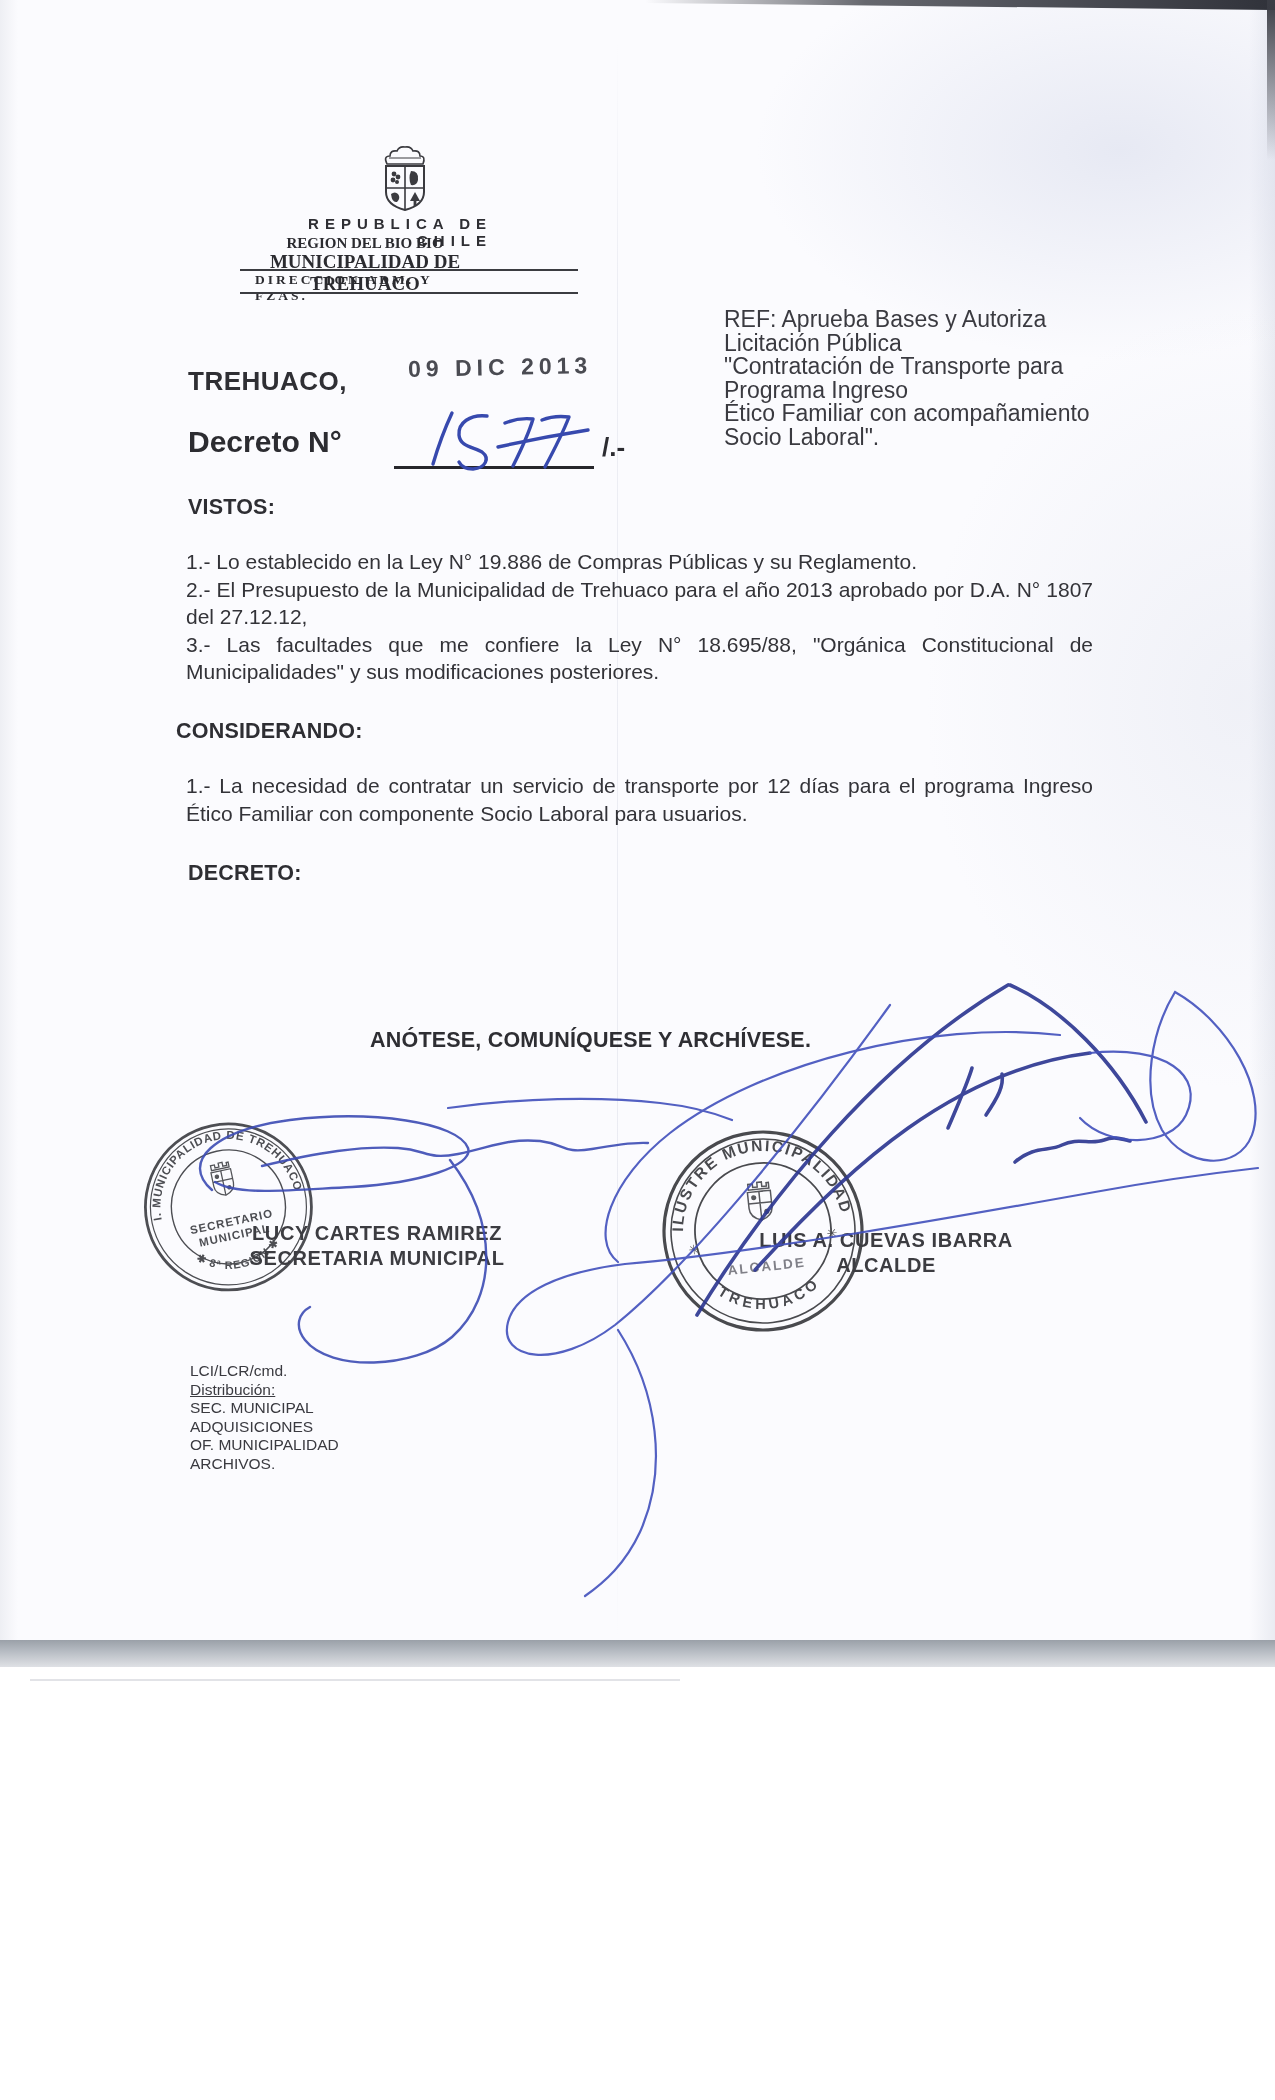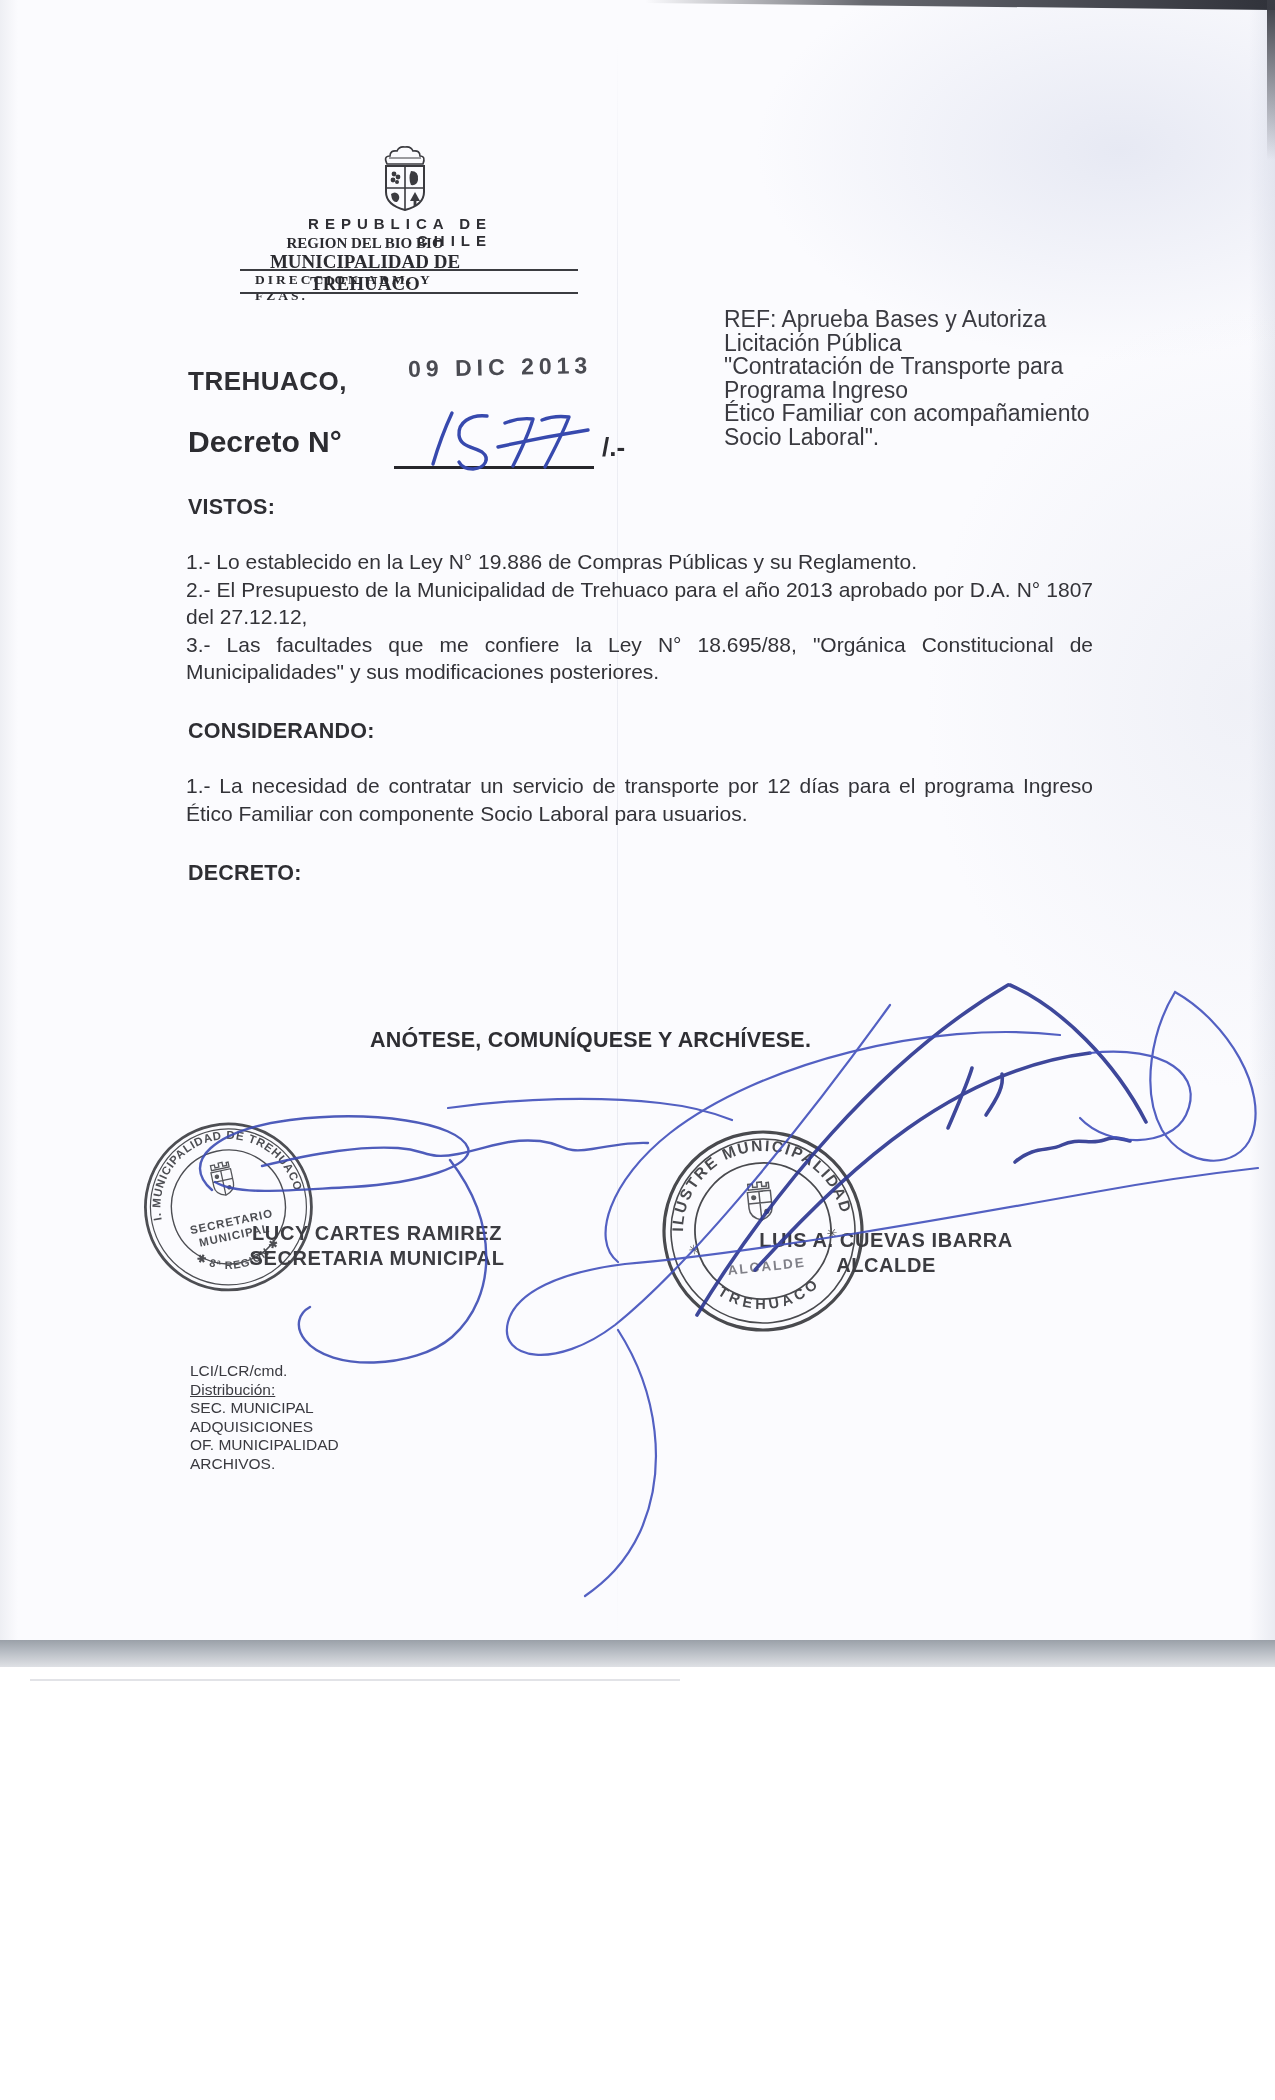--- a/index.html
+++ b/index.html
@@ -43,21 +43,21 @@
      transform:rotate(-1.2deg);}
   .decree-label{left:188px;top:425px;font-size:30px;font-weight:bold;color:#2c2c31;}
   .decree-underline{left:394px;top:466px;width:200px;height:3px;background:#26262b;}
   .decree-suffix{left:602px;top:432px;font-size:26px;font-weight:bold;color:#2c2c31;}
 
   .h-bold{font-size:21.5px;font-weight:bold;color:#2e2e33;letter-spacing:0.2px;}
   .vistos-h{left:188px;top:495px;}
   .body-col{left:186px;width:907px;font-size:21px;line-height:27.5px;color:#333338;text-align:justify;}
   .body-col p{margin:0;}
   .vistos-body{top:548px;}
-  .considerando-h{left:188px;top:719px;}
+  .considerando-h{left:176px;top:719px;}
   .considerando-body{top:772px;}
   .decreto-h{left:188px;top:861px;}
   .decreto-body{top:914px;}
   .bold-inline{font-weight:bold;color:#2e2e33;}
   .closing{left:370px;top:1028px;font-size:21.5px;font-weight:bold;color:#2e2e33;letter-spacing:0.2px;}
 
   .sig-block{text-align:center;font-weight:bold;color:#3c3c41;}
   .sig-left{left:222px;top:1221px;width:310px;font-size:20px;letter-spacing:0.6px;line-height:25px;}
   .sig-right{left:733px;top:1228px;width:306px;font-size:20px;letter-spacing:0.6px;line-height:25px;}
 

